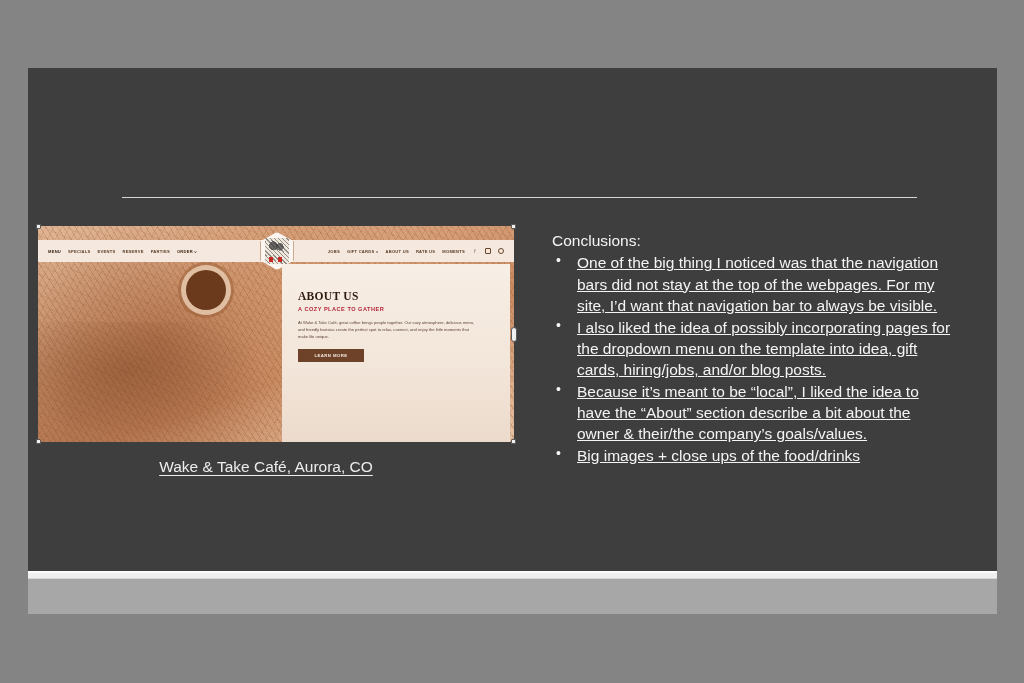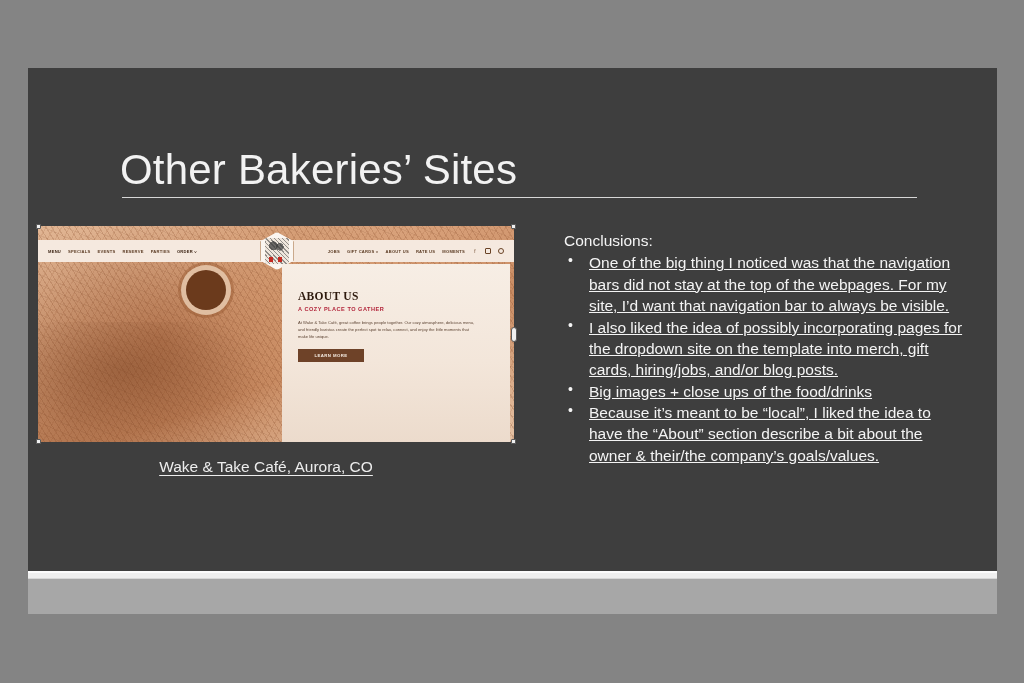--- a/index.html
+++ b/index.html
@@ -254,21 +254,21 @@
     width: 476px;
     text-align: center;
     font-size: 15.5px;
     color: #ededed;
   }
   .caption span { text-decoration: underline; text-underline-offset: 3px; }
 
   
   .concl {
     position: absolute;
-    left: 536px;
+    left: 524px;
     top: 162px;
     width: 400px;
     color: #f4f4f4;
   }
 
   .concl-head {
     font-size: 15.5px;
     line-height: 1.38;
     margin-bottom: 1px;
   }
@@ -289,21 +289,20 @@
     left: 4px;
     top: -1px;
     font-size: 14px;
   }
 </style>
 </head>
 <body>
 
 <div class="slide">
 
-  <div class="title">Other Bakeries’ Sites</div>
   <div class="title-rule"></div>
 
   <div class="shot-wrap">
     <div class="shot">
 
       <div class="owl-bg"></div>
       <div class="owl-feathers"></div>
       <div class="owl-eye"></div>
       <div class="owl-shade"></div>
 
@@ -353,22 +352,22 @@
   </div>
 
   <div class="caption">
     <span>Wake &amp; Take Café, Aurora, CO</span>
   </div>
 
   <div class="concl">
     <div class="concl-head">Conclusions:</div>
     <ul class="bullets">
       <li>One of the big thing I noticed was that the navigation bars did not stay at the top of the webpages. For my site, I’d want that navigation bar to always be visible.</li>
-      <li>I also liked the idea of possibly incorporating pages for the dropdown site on the template into merch, gift cards, hiring/jobs, and/or blog posts.</li>
+      <li>I also liked the idea of possibly incorporating pages for the dropdown menu on the template into idea, gift cards, hiring/jobs, and/or blog posts.</li>
+      <li>Because it’s meant to be “local”, I liked the idea to have the “About” section describe a bit about the owner &amp; their/the company’s goals/values.</li>
       <li>Big images + close ups of the food/drinks</li>
-      <li>Because it’s meant to be “local”, I liked the idea to have the “About” section describe a bit about the owner &amp; their/the company’s goals/values.</li>
     </ul>
   </div>
 
 </div>
 
 <div class="slide-strip"></div>
 <div class="below-band"></div>
 
 </body></html>

